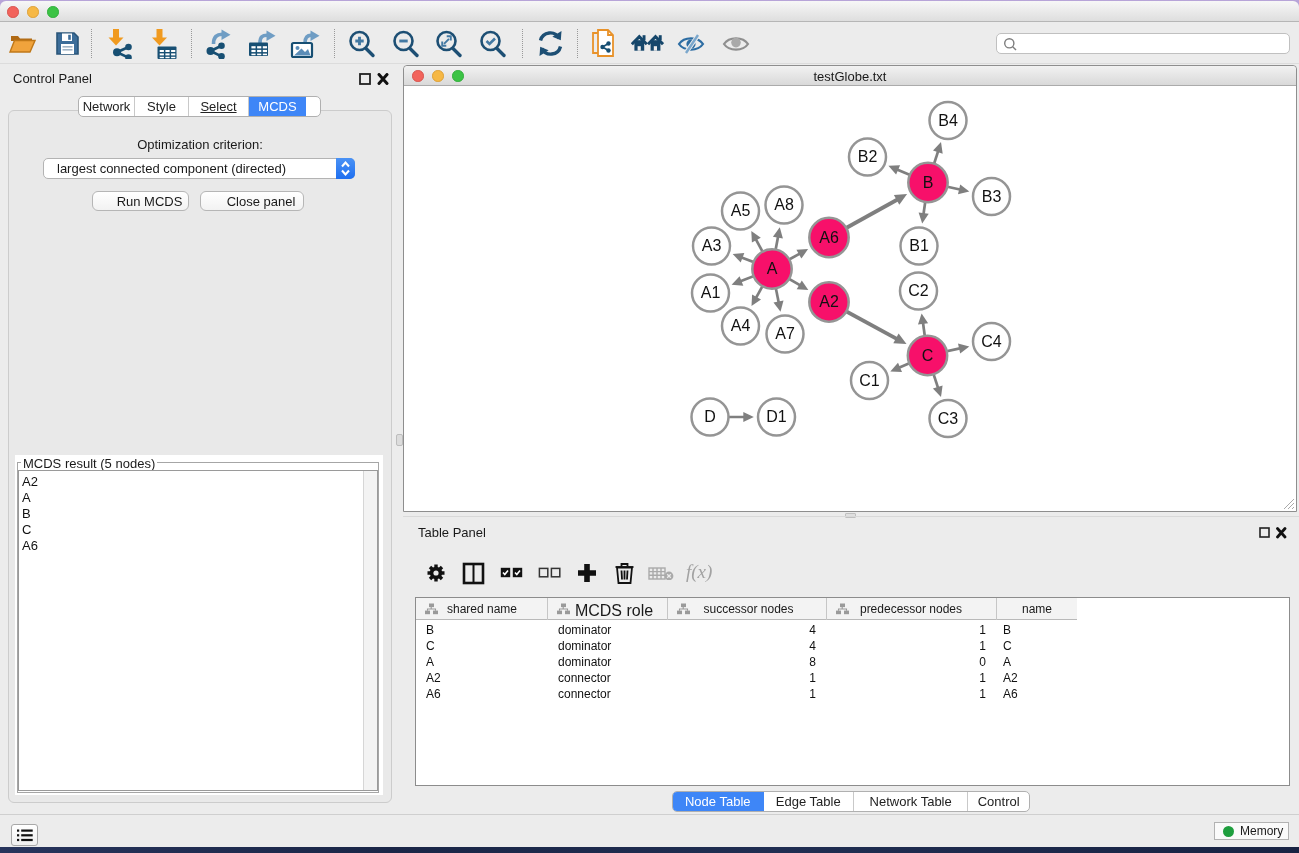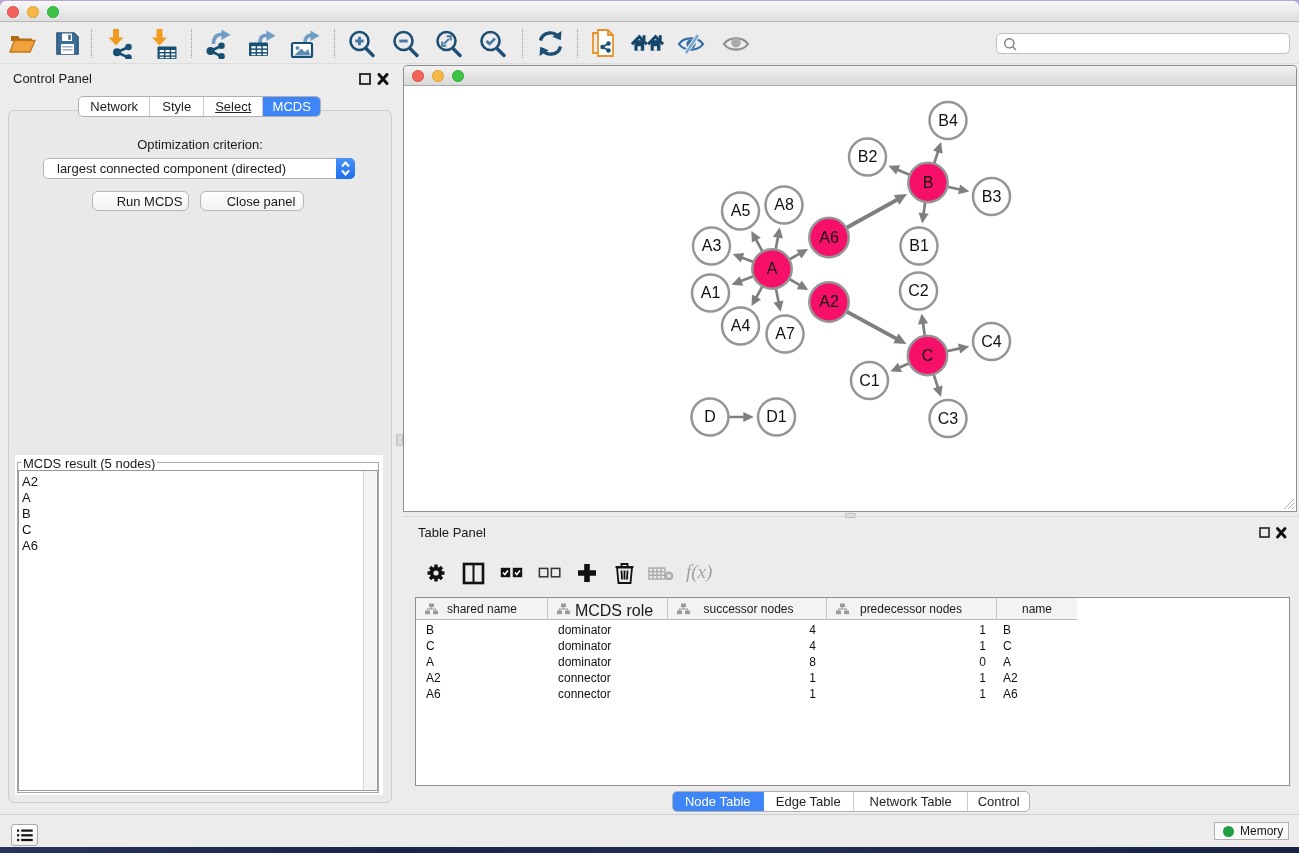--- a/index.html
+++ b/index.html
@@ -195,21 +195,21 @@
 
 <div class="abs" style="left:13px;top:71px;font-size:13px;color:#1a1a1a;">Control Panel</div>
 <svg class="abs" style="left:359px;top:73px" width="30" height="12" viewBox="0 0 30 12">
   <rect x="1" y="1" width="10" height="10" fill="none" stroke="#222" stroke-width="1.8"></rect>
   <path d="M20 1.5 L28 10.5 M28 1.5 L20 10.5" stroke="#111" stroke-width="3" stroke-linecap="round"></path>
 </svg>
 
 <div class="abs" style="left:8px;top:110px;width:384px;height:693px;background:#e9e9e9;border:1px solid #cccccc;border-radius:6px;"></div>
 
 <div class="seg" style="left:78px;top:96px;width:243px;height:21px;">
-  <div style="width:72px;">Network</div>
+  <div style="width:56px;">Network</div>
   <div style="width:54px;">Style</div>
   <div style="width:60px;text-decoration:underline;">Select</div>
   <div class="sel" style="width:57px;">MCDS</div>
 </div>
 <div class="abs" style="left:63px;top:137px;width:274px;text-align:center;font-size:13px;color:#1a1a1a;">Optimization criterion:</div>
 
 <div class="abs" style="left:43px;top:158px;width:312px;height:21px;background:#fff;border:1px solid #b3b3b3;border-radius:5px;">
   <div class="abs" style="left:13px;top:2px;font-size:13px;color:#1a1a1a;">largest connected component (directed)</div>
   <div class="abs" style="right:-1px;top:-1px;width:19px;height:21px;background:linear-gradient(#4a92f5,#1e6ff0);border-radius:0 5px 5px 0;">
     <svg class="abs" style="left:4px;top:3px" width="11" height="15" viewBox="0 0 11 15">
@@ -228,20 +228,21 @@
 <div class="abs" style="left:363px;top:471px;width:14px;height:319px;background:#f3f3f3;border-left:1px solid #d6d6d6;"></div>
 <div class="abs" style="left:22px;top:474px;font-size:13px;color:#111;line-height:16px;">A2<br>A<br>B<br>C<br>A6</div>
 
 <div class="abs" style="left:396px;top:434px;width:7px;height:12px;background:#dcdcdc;border:1px solid #bdbdbd;border-radius:2px;"></div>
 
 <div class="abs" style="left:403px;top:65px;width:894px;height:447px;background:#fff;border:1px solid #8e8e8e;border-radius:4px 4px 0 0;">
   <div class="abs" style="left:0;top:0;width:892px;height:20px;background:linear-gradient(#f2f2f2,#d9d9d9);border-bottom:1px solid #ababab;border-radius:4px 4px 0 0;">
     <div class="abs" style="left:8px;top:4px;width:11.5px;height:11.5px;border-radius:50%;background:#f2645c;border:1px solid #d8524c;"></div>
     <div class="abs" style="left:28px;top:4px;width:11.5px;height:11.5px;border-radius:50%;background:#f6b845;border:1px solid #dfa034;"></div>
     <div class="abs" style="left:48px;top:4px;width:11.5px;height:11.5px;border-radius:50%;background:#3cc345;border:1px solid #2fae39;"></div>
+    <div class="abs" style="left:0;right:0;top:3px;text-align:center;font-size:13px;color:#1a1a1a;">testGlobe.txt</div>
   </div>
   <svg class="abs" style="right:1px;bottom:1px" width="12" height="12" viewBox="0 0 12 12">
     <path d="M11 1 L1 11 M11 5 L5 11 M11 9 L9 11" stroke="#aaaaaa" stroke-width="1"></path>
   </svg>
 <svg width="892" height="425" viewBox="0 0 892 425" style="position:absolute;left:0;top:20px">
 <line x1="368.0" y1="183.0" x2="334.5" y2="196.1" stroke="#7f7f7f" stroke-width="2.7"></line>
 <polygon points="327.6,198.7 335.6,190.2 339.3,199.7" fill="#7f7f7f"></polygon>
 <line x1="368.0" y1="183.0" x2="335.6" y2="170.7" stroke="#7f7f7f" stroke-width="2.7"></line>
 <polygon points="328.7,168.1 340.3,167.0 336.7,176.6" fill="#7f7f7f"></polygon>
 <line x1="368.0" y1="183.0" x2="351.0" y2="213.7" stroke="#7f7f7f" stroke-width="2.7"></line>

